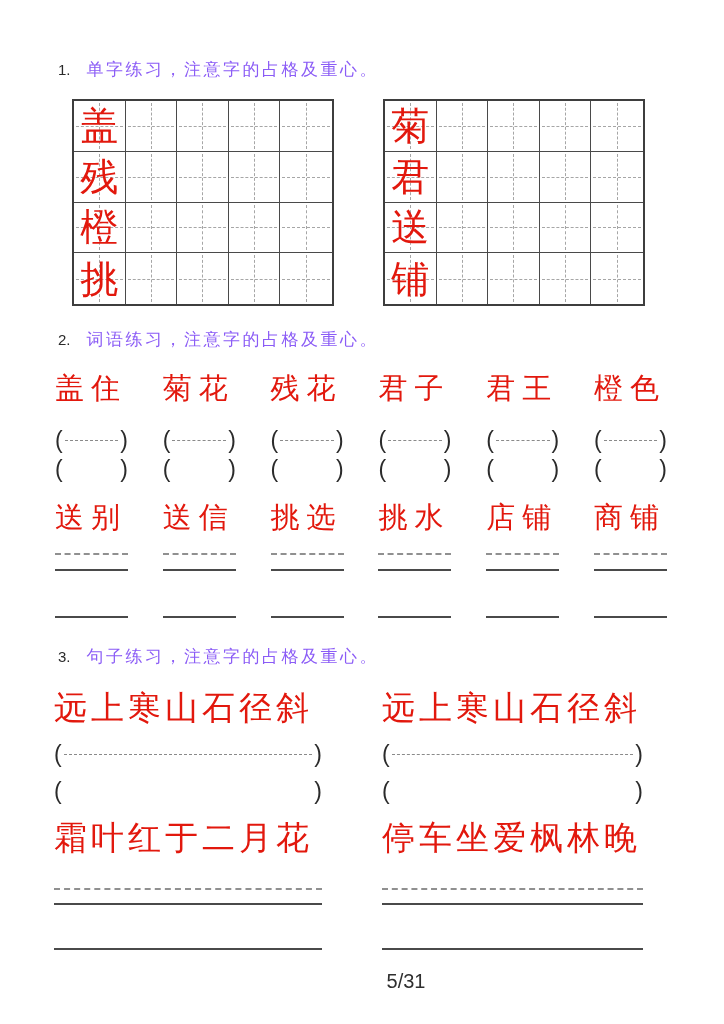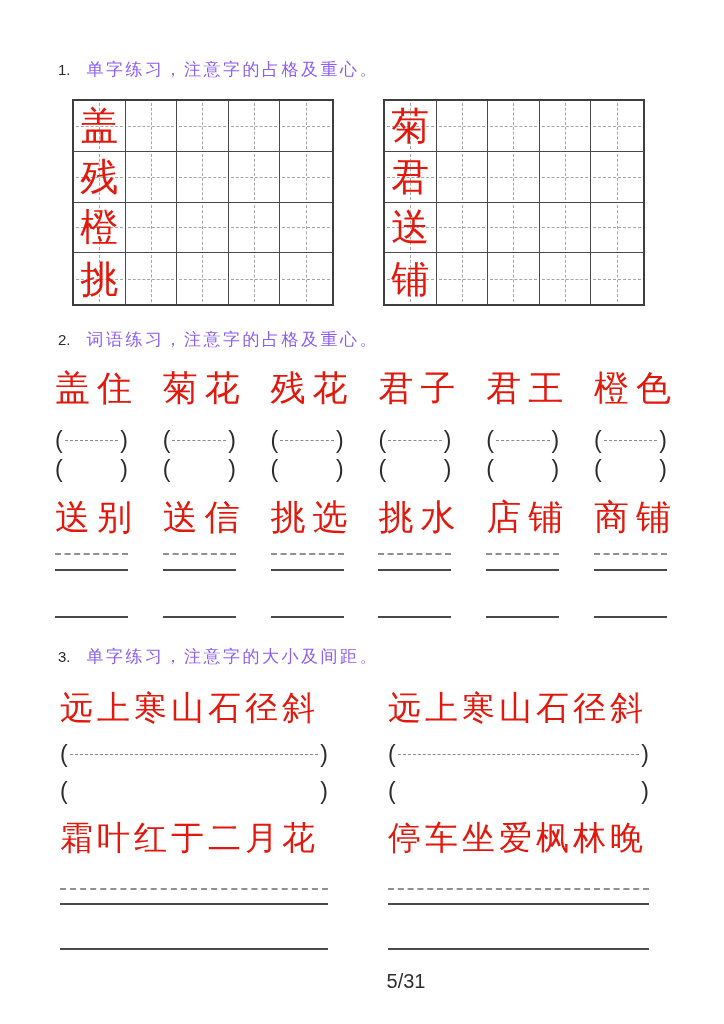--- a/index.html
+++ b/index.html
@@ -47,27 +47,27 @@
   }
   .model-char{
     position:absolute;inset:0;z-index:2;
     display:flex;align-items:center;justify-content:center;
     font-size:38px;line-height:1;
     color:var(--red);
   }
   
   .flex-row{position:absolute;display:flex;justify-content:space-between;}
   .s2-row{left:55px;width:612px;}
-  .s3-row{left:60px;width:589px;gap:12px;}
+  .s3-row{left:54px;width:589px;gap:12px;}
   .s2-row>*{width:73px;flex:none;box-sizing:border-box;}
   .s3-row>*:first-child{width:268px;flex:none;box-sizing:border-box;}
   .s3-row>*:last-child{width:261px;flex:none;box-sizing:border-box;}
   
   .word-cell{
-    font-size:35px;line-height:40px;letter-spacing:7px;
+    font-size:29px;line-height:40px;letter-spacing:7px;
     color:var(--red);white-space:nowrap;
   }
   .sentence-cell{
     font-size:33px;line-height:45px;letter-spacing:4px;
     color:var(--red);white-space:nowrap;
   }
   
   .paren-cell{
     display:flex;align-items:center;
     font-size:23px;line-height:26px;color:#2b2b2b;
@@ -259,21 +259,21 @@
       <div class="line solid"></div>
       <div class="line solid"></div>
       <div class="line solid"></div>
       <div class="line solid"></div>
       <div class="line solid"></div>
       <div class="line solid"></div>
     </div>
 
   <div class="heading" style="top:645px;">
     <span class="h-num">3.</span>
-    <span class="h-text">单字练习，注意字的大小及间距。</span>
+    <span class="h-text">句子练习，注意字的占格及重心。</span>
   </div>
   <div class="flex-row s3-row" id="s3-sent1" style="top:685px;">
       <div class="sentence-cell">远上寒山石径斜</div>
       <div class="sentence-cell">远上寒山石径斜</div>
     </div>
   <div class="flex-row s3-row" id="s3-parens-dashed" style="top:741px;">
       <div class="paren-cell">
         <span class="paren">(</span>
         <span class="paren-fill-dashed"></span>
         <span class="paren">)</span>

